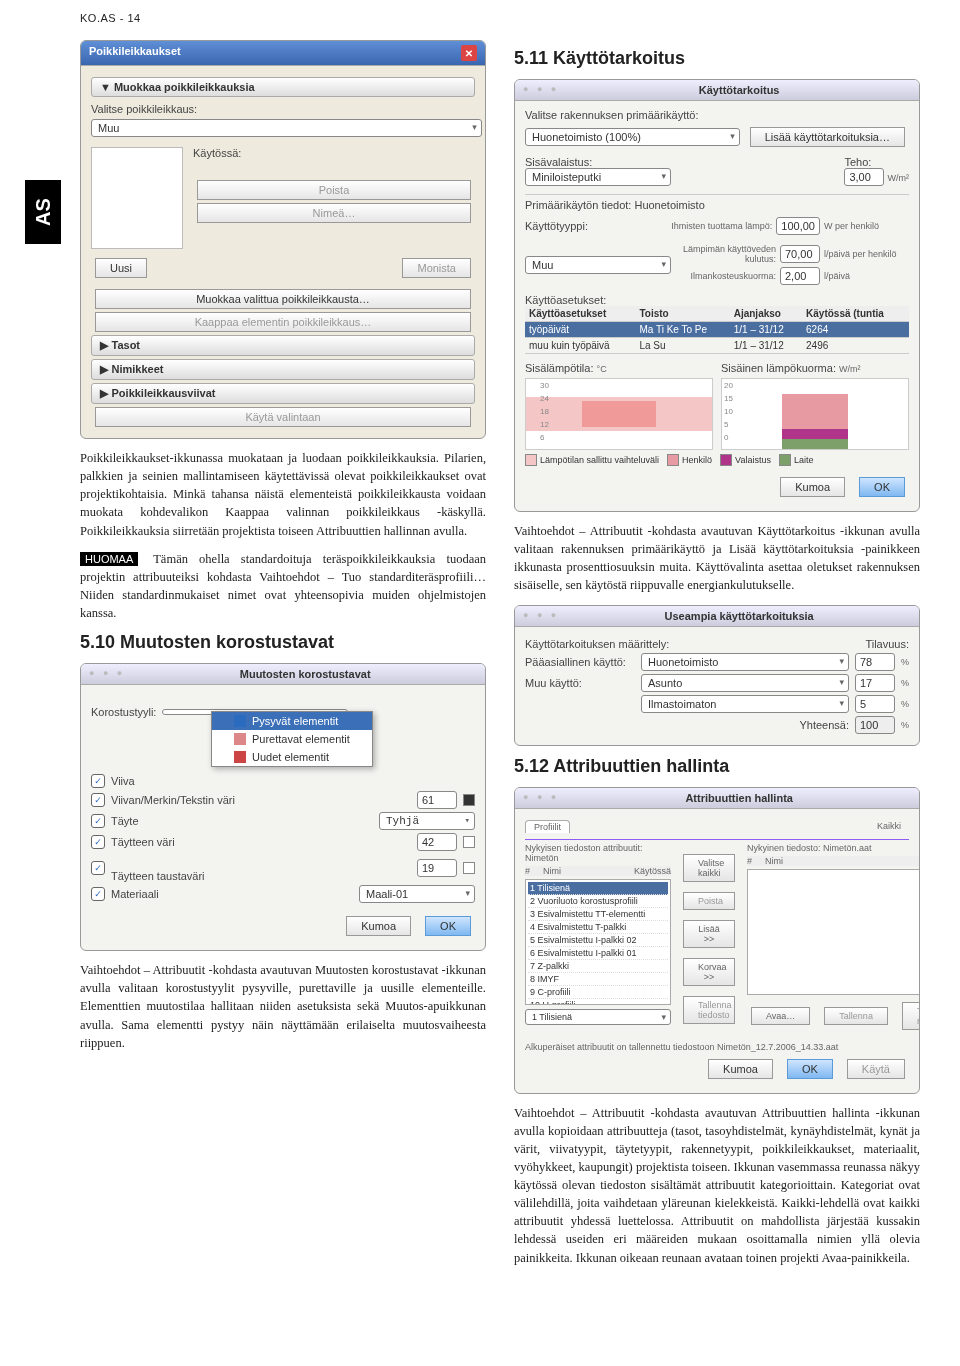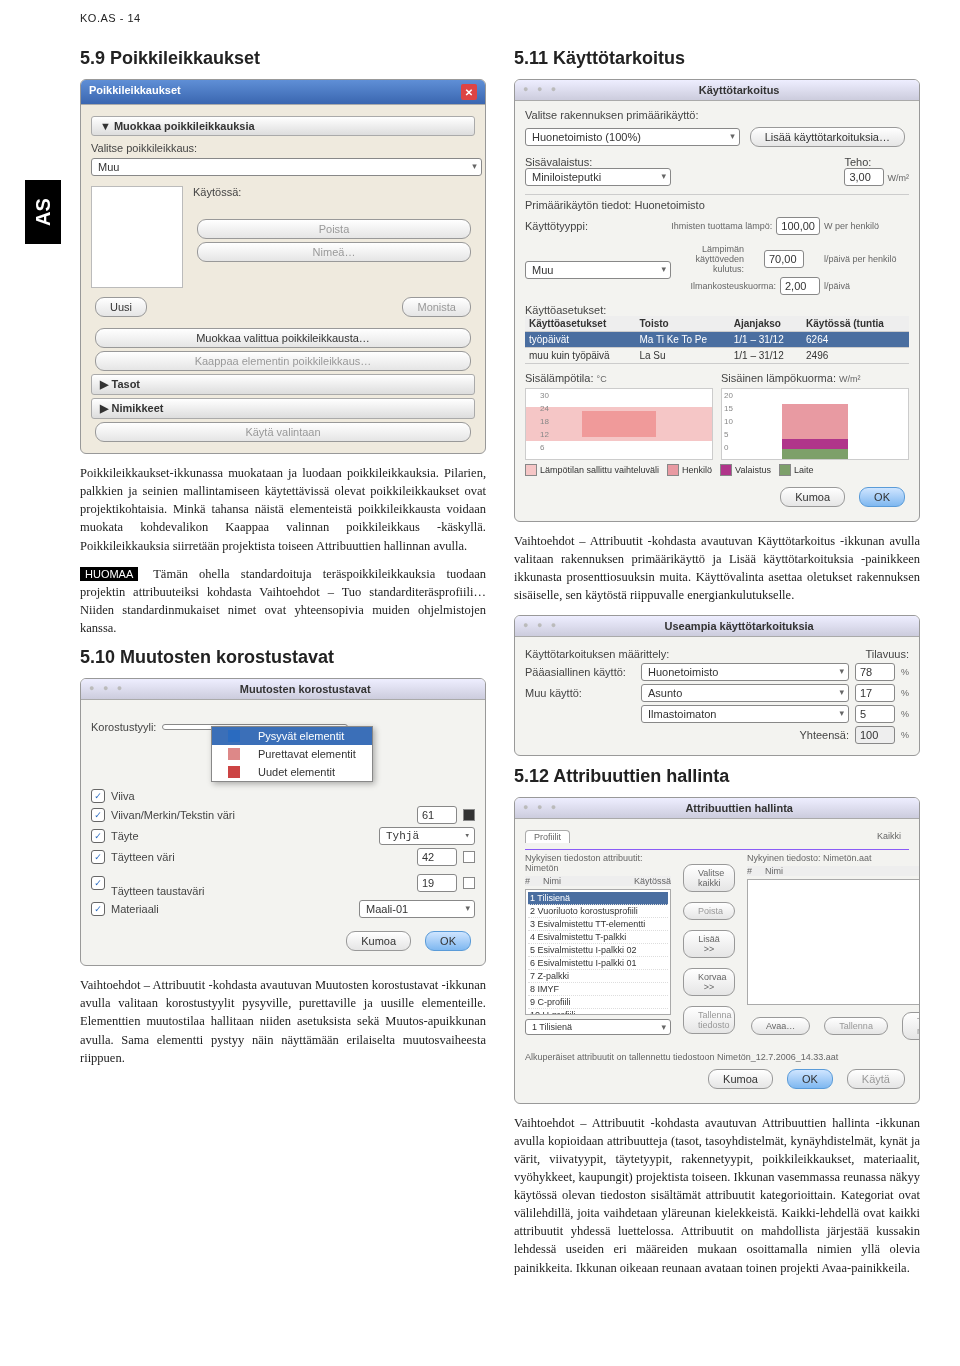--- a/index.html
+++ b/index.html
@@ -111,21 +111,21 @@
     border-radius: 3px;
     padding: 3px 8px;
     margin: 3px 0;
     font-weight: bold;
     font-size: 11px;
   }
   .btn {
     display: inline-block;
     background: linear-gradient(#fff,#e5e5e5);
     border: 1px solid #999;
-    border-radius: 9px;
+    border-radius: 0;
     padding: 3px 14px;
     font-size: 11px;
     margin: 3px 4px;
   }
   .btn.gray { color: #999; }
   .btn.primary { background: linear-gradient(#cfe5ff,#7fb8f0); border-color: #5a9bd8; }
   .btn.full { display: block; text-align: center; }
   .dropdown {
     background: #fff;
     border: 1px solid #888;
@@ -193,35 +193,34 @@
   .mini { font-size: 9px; color: #666; }
   .two { display: flex; gap: 8px; }
   .two > div { flex: 1; }
   .context-menu {
     position: absolute;
     background: #fff;
     border: 1px solid #888;
     box-shadow: 2px 2px 6px rgba(0,0,0,.3);
     font-size: 11px;
   }
-  .context-menu div { padding: 3px 16px; display: flex; align-items: flex-start; gap: 18px;}
+  .context-menu div { padding: 3px 22px; display: flex; align-items: flex-start; gap: 6px;}
   .context-menu div.sel { background: #3b6fb8; color: #fff; }
   .ico { width: 12px; height: 12px; display: inline-block;}
 </style>
 </head>
 <body>
 
 <div class="page">
   <div class="header-ref">KO.AS - 14</div>
   <div class="side-tab">AS</div>
 
   <div class="columns">
 
     <div class="col">
-      <h2 class="section">5.9   Poikkileikkaukset</h2>
 
       <div class="shot" style="background:#efeade;">
         <div class="shot-title" style="background:linear-gradient(#5f8fd6,#3a66b0);color:#fff;">
           <span>Poikkileikkaukset</span>
           <span class="close-x">✕</span>
         </div>
         <div class="shot-body">
           <div class="section-bar">▼ <span>Muokkaa poikkileikkauksia</span></div>
           <div class="label" style="margin:6px 0 4px;">Valitse poikkileikkaus:</div>
           <div class="dropdown" style="width:95%;">Muu</div>
@@ -235,20 +234,21 @@
             </div>
           </div>
           <div class="row between" style="margin-top:6px;">
             <span class="btn">Uusi</span>
             <span class="btn gray">Monista</span>
           </div>
           <div class="btn full" style="margin-top:8px;">Muokkaa valittua poikkileikkausta…</div>
           <div class="btn gray full">Kaappaa elementin poikkileikkaus…</div>
           <div class="section-bar">▶ <span>Tasot</span></div>
           <div class="section-bar">▶ <span>Nimikkeet</span></div>
+          <div class="section-bar">▶ <span>Poikkileikkausviivat</span></div>
           <div class="btn gray full">Käytä valintaan</div>
         </div>
       </div>
 
       <p class="body">Poikkileikkaukset-ikkunassa muokataan ja luodaan poikkileikkauksia. Pilarien, palkkien ja seinien mallintamiseen käytettävissä olevat poikkileikkaukset ovat projektikohtaisia. Minkä tahansa näistä elementeistä poikkileikkausta voidaan muokata kohdevalikon Kaappaa valinnan poikkileikkaus -käskyllä. Poikkileikkauksia siirretään projektista toiseen Attribuuttien hallinnan avulla.</p>
 
       <p class="body">
         <span class="huomaa">HUOMAA</span>
         <span>Tämän ohella standardoituja teräspoikkileikkauksia tuodaan projektin attribuuteiksi kohdasta Vaihtoehdot – Tuo standarditeräsprofiili… Niiden standardinmukaiset nimet ovat yhteensopivia muiden ohjelmistojen kanssa.</span>
       </p>
@@ -352,21 +352,21 @@
               <div class="row" style="justify-content:flex-end;gap:4px;">
                 <span class="mini" style="flex:1;text-align:right;">Ihmisten tuottama lämpö:</span>
                 <span class="input">100,00</span>
                 <span class="mini" style="width:85px;">W per henkilö</span>
               </div>
             </div>
           </div>
           <div class="row">
             <span class="dropdown" style="width:70px;">Muu</span>
             <div style="flex:1;">
-              <div class="row" style="justify-content:flex-end;gap:20px;">
+              <div class="row" style="justify-content:flex-end;gap:4px;">
                 <span class="mini" style="flex:1;text-align:right;">Lämpimän käyttöveden kulutus:</span>
                 <span class="input">70,00</span>
                 <span class="mini" style="width:85px;">l/päivä per henkilö</span>
               </div>
               <div class="row" style="justify-content:flex-end;gap:4px;">
                 <span class="mini" style="flex:1;text-align:right;">Ilmankosteuskuorma:</span>
                 <span class="input">2,00</span>
                 <span class="mini" style="width:85px;">l/päivä</span>
               </div>
             </div>

